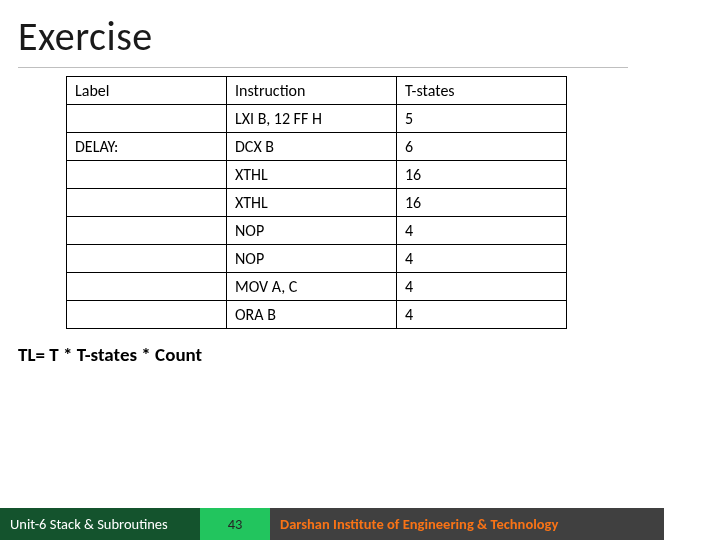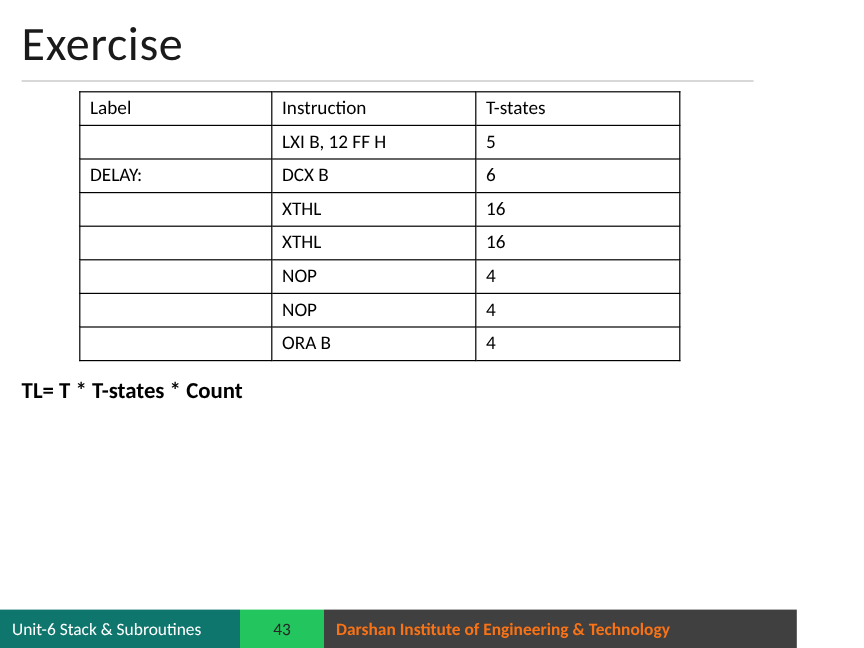--- a/index.html
+++ b/index.html
@@ -11,21 +11,21 @@
   .table-wrap { padding-left: 48px; }
   table { border-collapse: collapse; }
   th, td { border: 1.5px solid #000; font-size: 16px; text-align: left; vertical-align: middle; padding: 4px 10px 4px 8px; font-weight: 400; }
   th { font-weight: 400; }
   col.c-label { width: 160px; }
   col.c-instr { width: 170px; }
   col.c-ts    { width: 170px; }
   .formula { font-size: 19px; font-weight: 700; margin-top: 14px; }
   .answer  { font-size: 19px; font-weight: 400; color: #A02B2B; margin-top: 6px; }
   .footer { position: absolute; left: 0; right: 0; bottom: 0; height: 32px; display: flex; align-items: center; font-size: 14.5px; }
-  .footer-left  { background: #0f766e; color: #fff; padding: 0 10px; height: 100%; display: flex; align-items: center; flex: 0 0 auto; min-width: 200px; }
+  .footer-left  { background: #14532d; color: #fff; padding: 0 10px; height: 100%; display: flex; align-items: center; flex: 0 0 auto; min-width: 200px; }
   .footer-mid   { background: #22c55e; color: #262626; width: 70px; height: 100%; display: flex; align-items: center; justify-content: center; border-top: 0; }
   .footer-right { background: #404040; color: #f97316; padding: 0 10px; height: 100%; display: flex; align-items: center; flex: 1 1 auto; justify-content: flex-start; font-weight: bold; }
 </style>
 </head>
 <body>
 
 <div class="slide">
 
   <div class="title">Exercise</div>
   <hr class="hr">
@@ -70,20 +70,25 @@
           <td>NOP</td>
           <td>4</td>
         </tr>
         <tr>
           <td></td>
           <td>NOP</td>
           <td>4</td>
         </tr>
         <tr>
           <td></td>
+          <td>MOV A, C</td>
+          <td>4</td>
+        </tr>
+        <tr>
+          <td></td>
           <td>ORA B</td>
           <td>4</td>
         </tr>
       </tbody>
     </table>
   </div>
 
   <div class="formula">TL= T * T-states * Count</div>
 
   <div class="footer">

